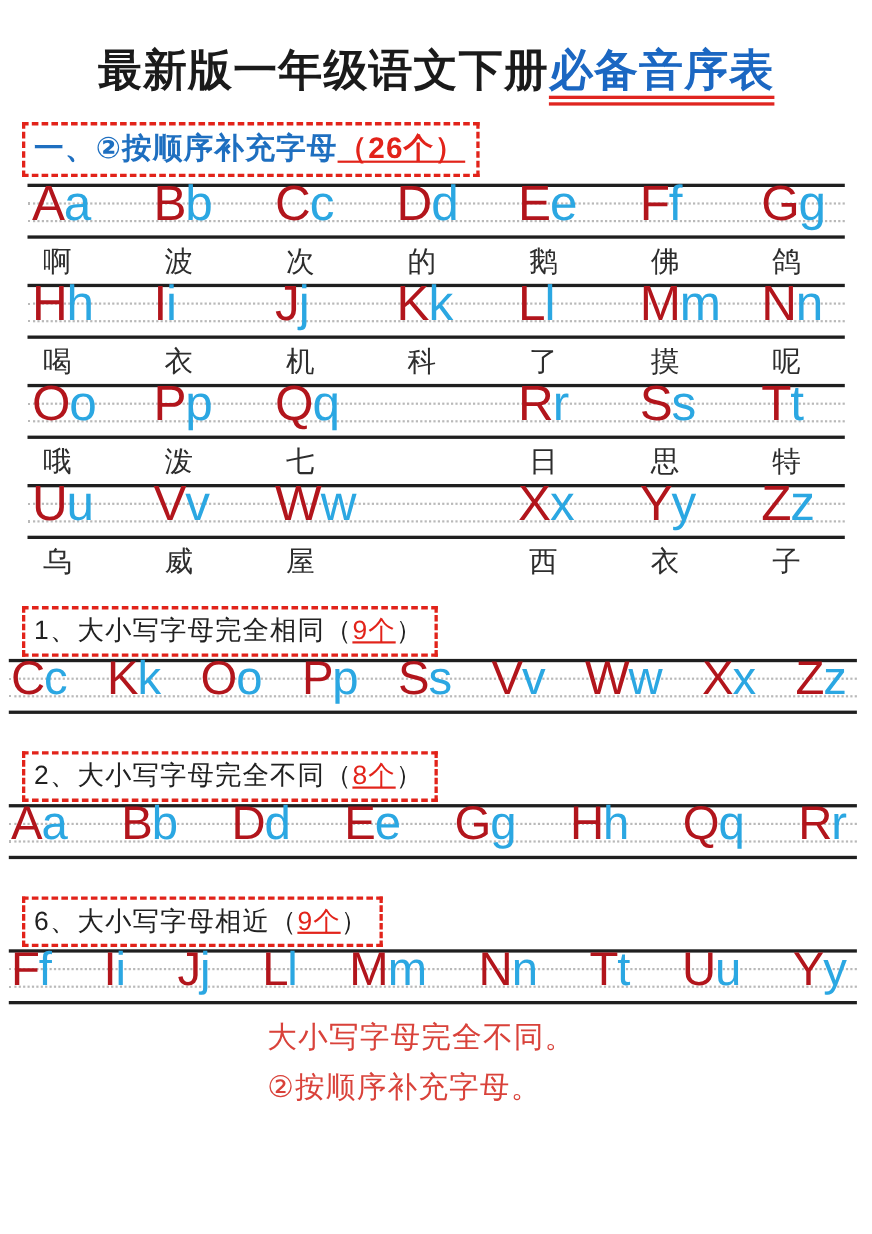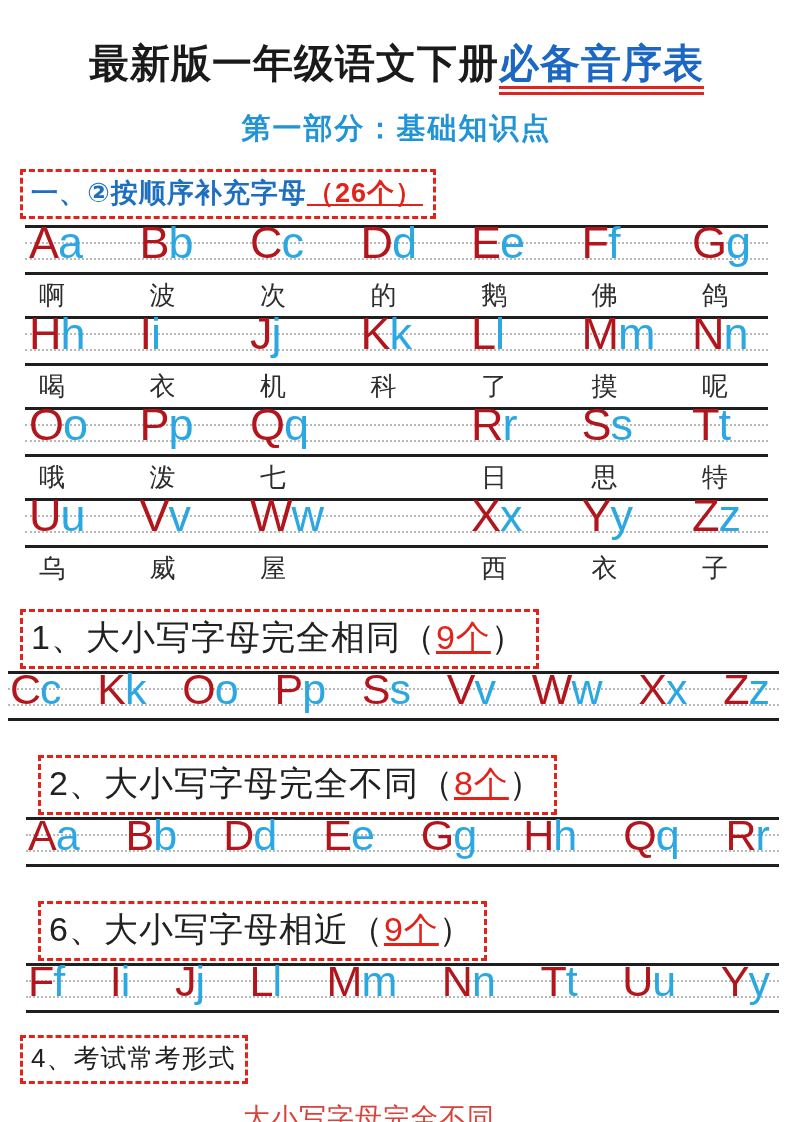--- a/index.html
+++ b/index.html
@@ -7,21 +7,21 @@
   body { font-family:"Liberation Sans","DejaVu Sans",sans-serif; }
   .page { position:relative; width:793px; height:1122px; margin:0 auto; background:#fff; overflow:hidden; }
 
   
   .title { margin-top:36px; text-align:center; font-size:40px; font-weight:bold; color:#1a1a1a; letter-spacing:1px; }
   .title .blue-part { color:#1b67c2; border-bottom:9px double #e02520; padding-bottom:1px; }
   .subtitle { margin-top:18px; text-align:center; font-size:29px; font-weight:bold; color:#2094d6; letter-spacing:2px; }
 
   .dashed-box { display:inline-block; border:3px dashed #e2231a; padding:3px 10px 5px 8px; background:#fff; }
   .sec1-box { margin:20px 0 6px 20px; font-size:27px; font-weight:bold; color:#1e6fc0; letter-spacing:1px; }
-  .sub-box  { margin:16px 0 2px 20px; font-size:34px; color:#212121; letter-spacing:1px; }
+  .sub-box  { margin:16px 0 2px 20px; font-size:24px; color:#212121; letter-spacing:1px; }
   .red-txt { color:#e2231a;text-decoration:underline; }
 
   
   .four-line { position:relative; margin:0 25px; height:50px; border-top:3px solid #1f1f1f; border-bottom:3px solid #1f1f1f; }
   .four-line::before, .four-line::after { content:""; position:absolute; left:0; right:0; border-top:2px dotted #b9b9b9; z-index:0; }
   .four-line::before { top:14px; }
   .four-line::after  { top:30px; }
 
   .grid7 { display:grid; grid-template-columns:repeat(6,1fr) 80px; }
   .letter-cell { position:relative; z-index:1; padding-left:4px; overflow:visible; }
@@ -30,35 +30,34 @@
   .lc { color:#2ba7e2; }
 
   .hanzi-row { margin:0 25px; height:41px; display:grid; grid-template-columns:repeat(6,1fr) 80px; align-items:center; }
   .hanzi-cell { padding-left:14px; font-size:26px; color:#2d2d2d; }
 
   .flex-letters { display:flex; justify-content:space-between; padding:0 10px 0 2px; margin:0 14px 0 8px; }
   .flex-letters .letter-cell { padding-left:0; }
   .flex-letters .letter-cell span { font-size:43px; }
 
   .subsection { margin-top:4px; }
-  .gap-lg { margin-top:18px;margin-left:18px; }
+  .gap-lg { margin-top:18px; }
 
   
   .sec4-box { margin:22px 0 4px 20px; font-size:26px; color:#212121; letter-spacing:1px; }
   .exam-list { margin-top:8px; padding-left:243px; }
   .exam-item { font-size:27px; line-height:45px; color:#d9423a; letter-spacing:1px; }
 </style>
 </head>
 <body>
 
 <div class="page">
 
   <h1 class="title"><span>最新版一年级语文下册</span><span class="blue-part">必备音序表</span></h1>
 
-  <h2 class="subtitle">第一部分：基础知识点</h2>
 
   <div class="dashed-box sec1-box"><span>一、②按顺序补充字母</span><span class="red-txt">（26个）</span></div>
 
   <div id="alphabet-table">
       <div class="four-line grid7">
         <div class="letter-cell"><span><b class="uc" style="font-weight: normal;">A</b><b class="lc" style="font-weight: normal;">a</b></span></div>
         <div class="letter-cell"><span><b class="uc" style="font-weight: normal;">B</b><b class="lc" style="font-weight: normal;">b</b></span></div>
         <div class="letter-cell"><span><b class="uc" style="font-weight: normal;">C</b><b class="lc" style="font-weight: normal;">c</b></span></div>
         <div class="letter-cell"><span><b class="uc" style="font-weight: normal;">D</b><b class="lc" style="font-weight: normal;">d</b></span></div>
         <div class="letter-cell"><span><b class="uc" style="font-weight: normal;">E</b><b class="lc" style="font-weight: normal;">e</b></span></div>
@@ -167,21 +166,20 @@
         <div class="letter-cell"><span><b class="uc" style="font-weight: normal;">J</b><b class="lc" style="font-weight: normal;">j</b></span></div>
         <div class="letter-cell"><span><b class="uc" style="font-weight: normal;">L</b><b class="lc" style="font-weight: normal;">l</b></span></div>
         <div class="letter-cell"><span><b class="uc" style="font-weight: normal;">M</b><b class="lc" style="font-weight: normal;">m</b></span></div>
         <div class="letter-cell"><span><b class="uc" style="font-weight: normal;">N</b><b class="lc" style="font-weight: normal;">n</b></span></div>
         <div class="letter-cell"><span><b class="uc" style="font-weight: normal;">T</b><b class="lc" style="font-weight: normal;">t</b></span></div>
         <div class="letter-cell"><span><b class="uc" style="font-weight: normal;">U</b><b class="lc" style="font-weight: normal;">u</b></span></div>
         <div class="letter-cell"><span><b class="uc" style="font-weight: normal;">Y</b><b class="lc" style="font-weight: normal;">y</b></span></div>
       </div>
   </div>
 
-  <div class="dashed-box sec4-box">4、考试常考形式</div>
 
   <div class="exam-list">
     <div class="exam-item">大小写字母完全不同。</div>
     <div class="exam-item">②按顺序补充字母。</div>
 
   </div>
 
   
 
 </div>

